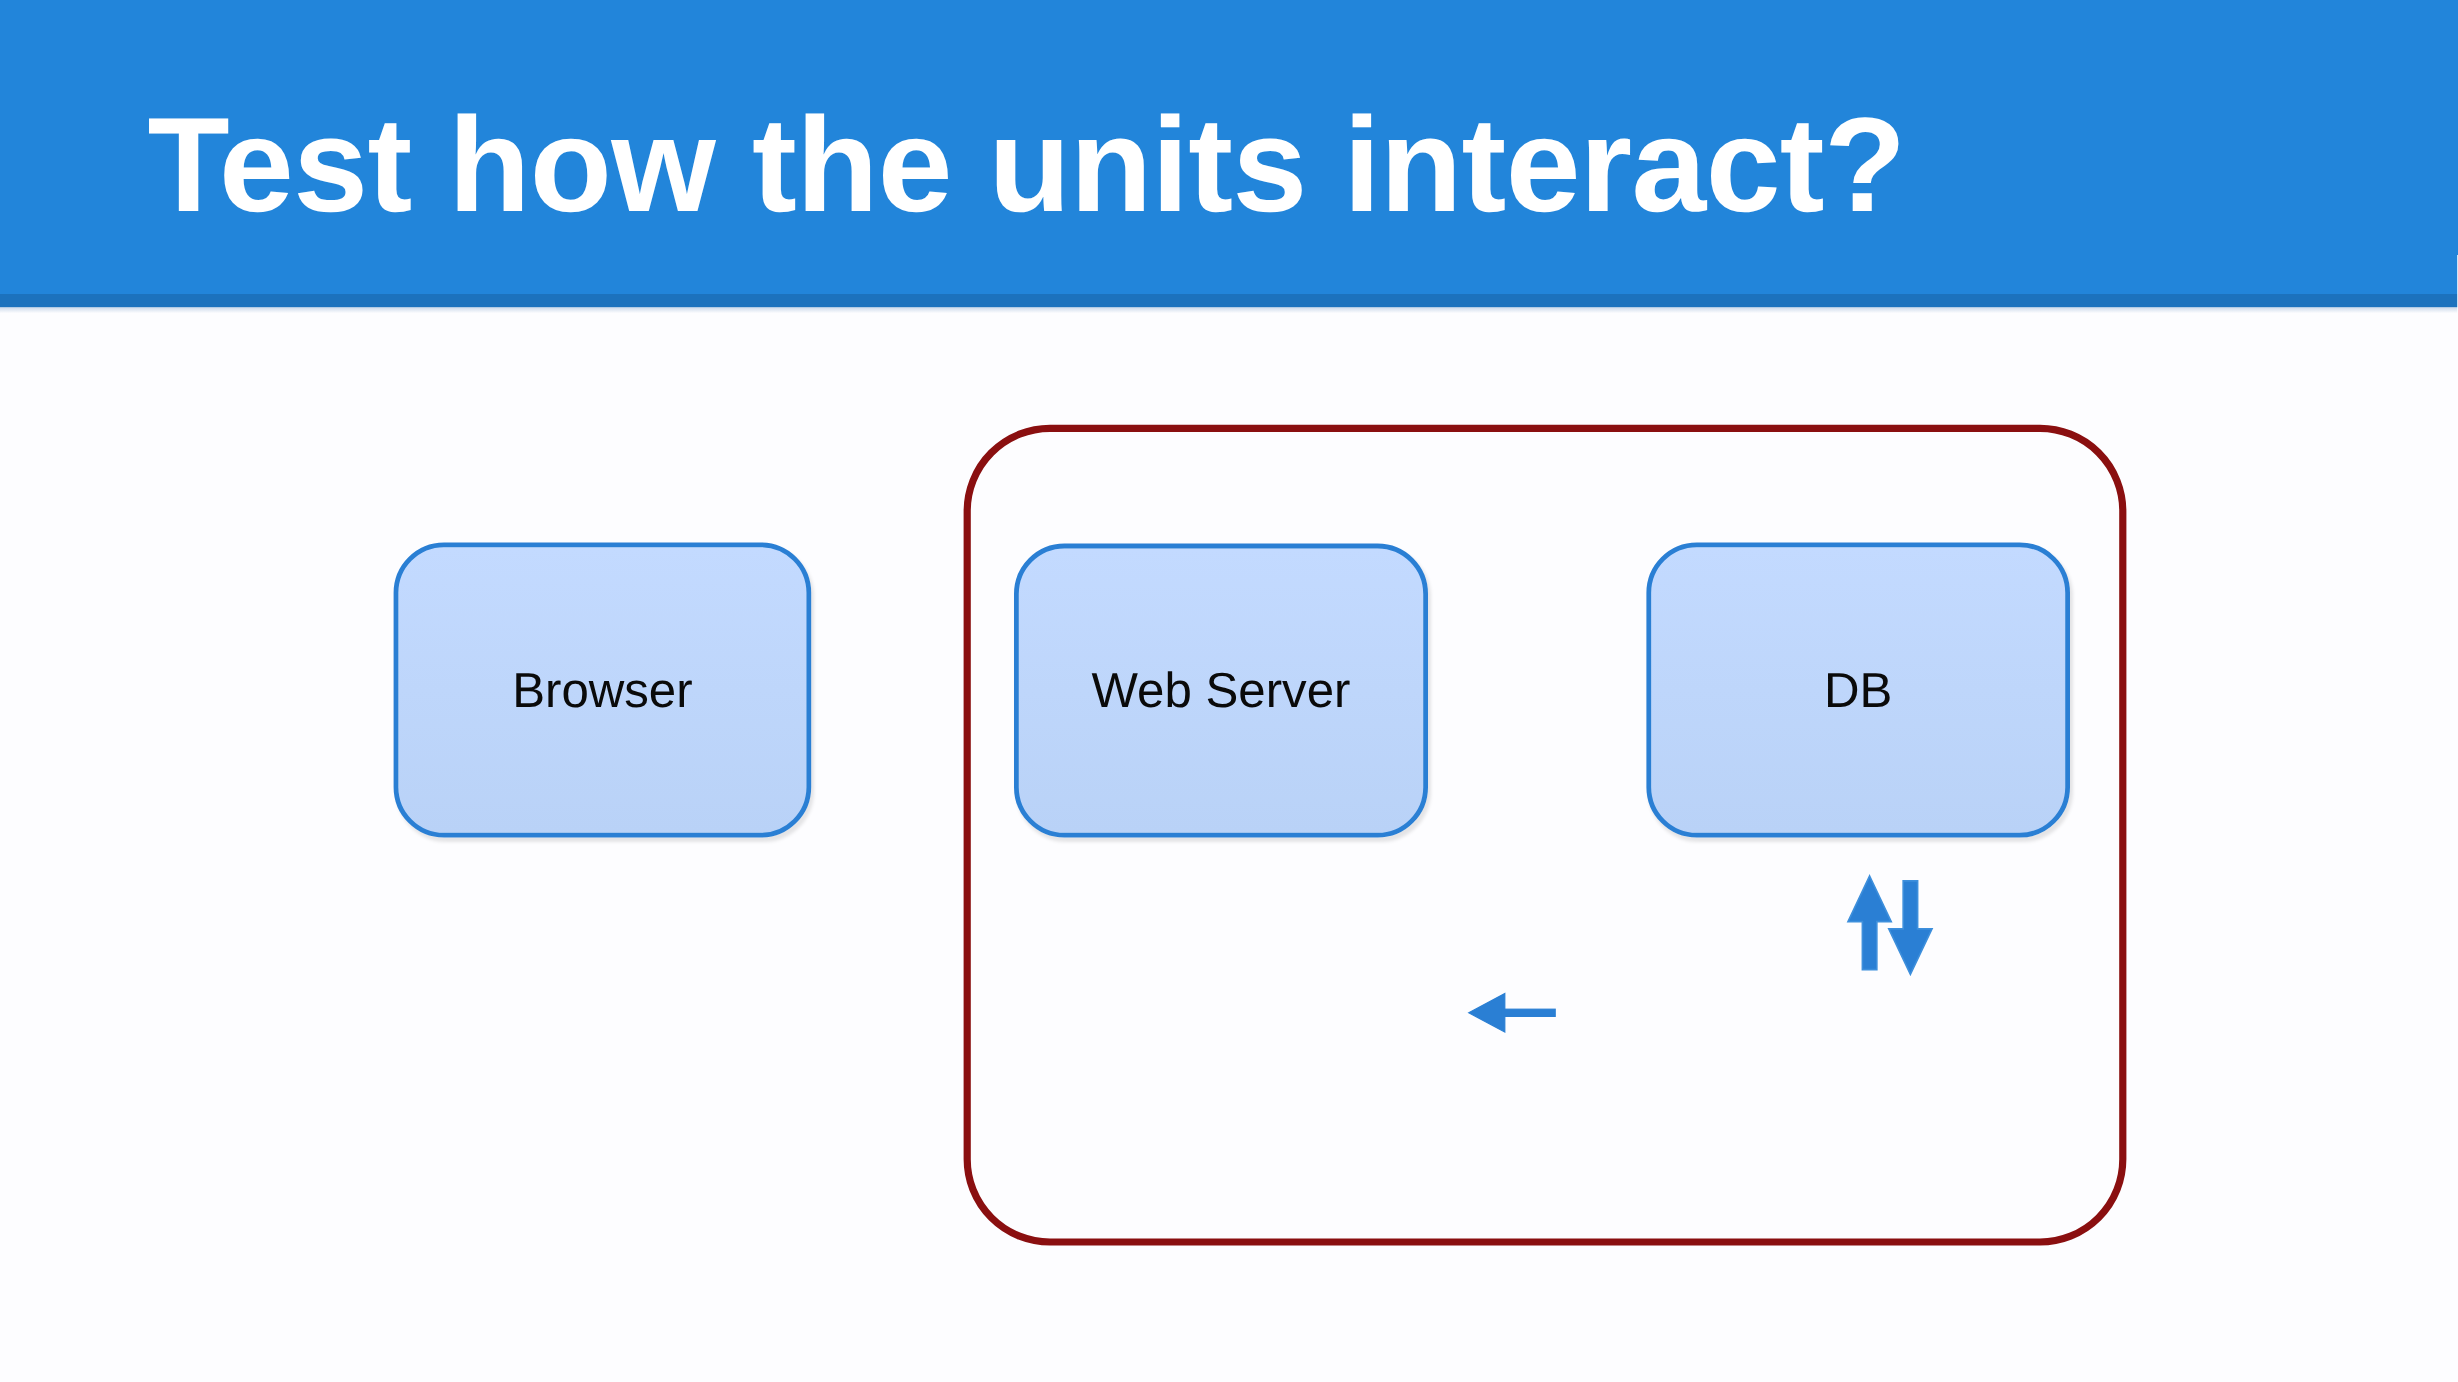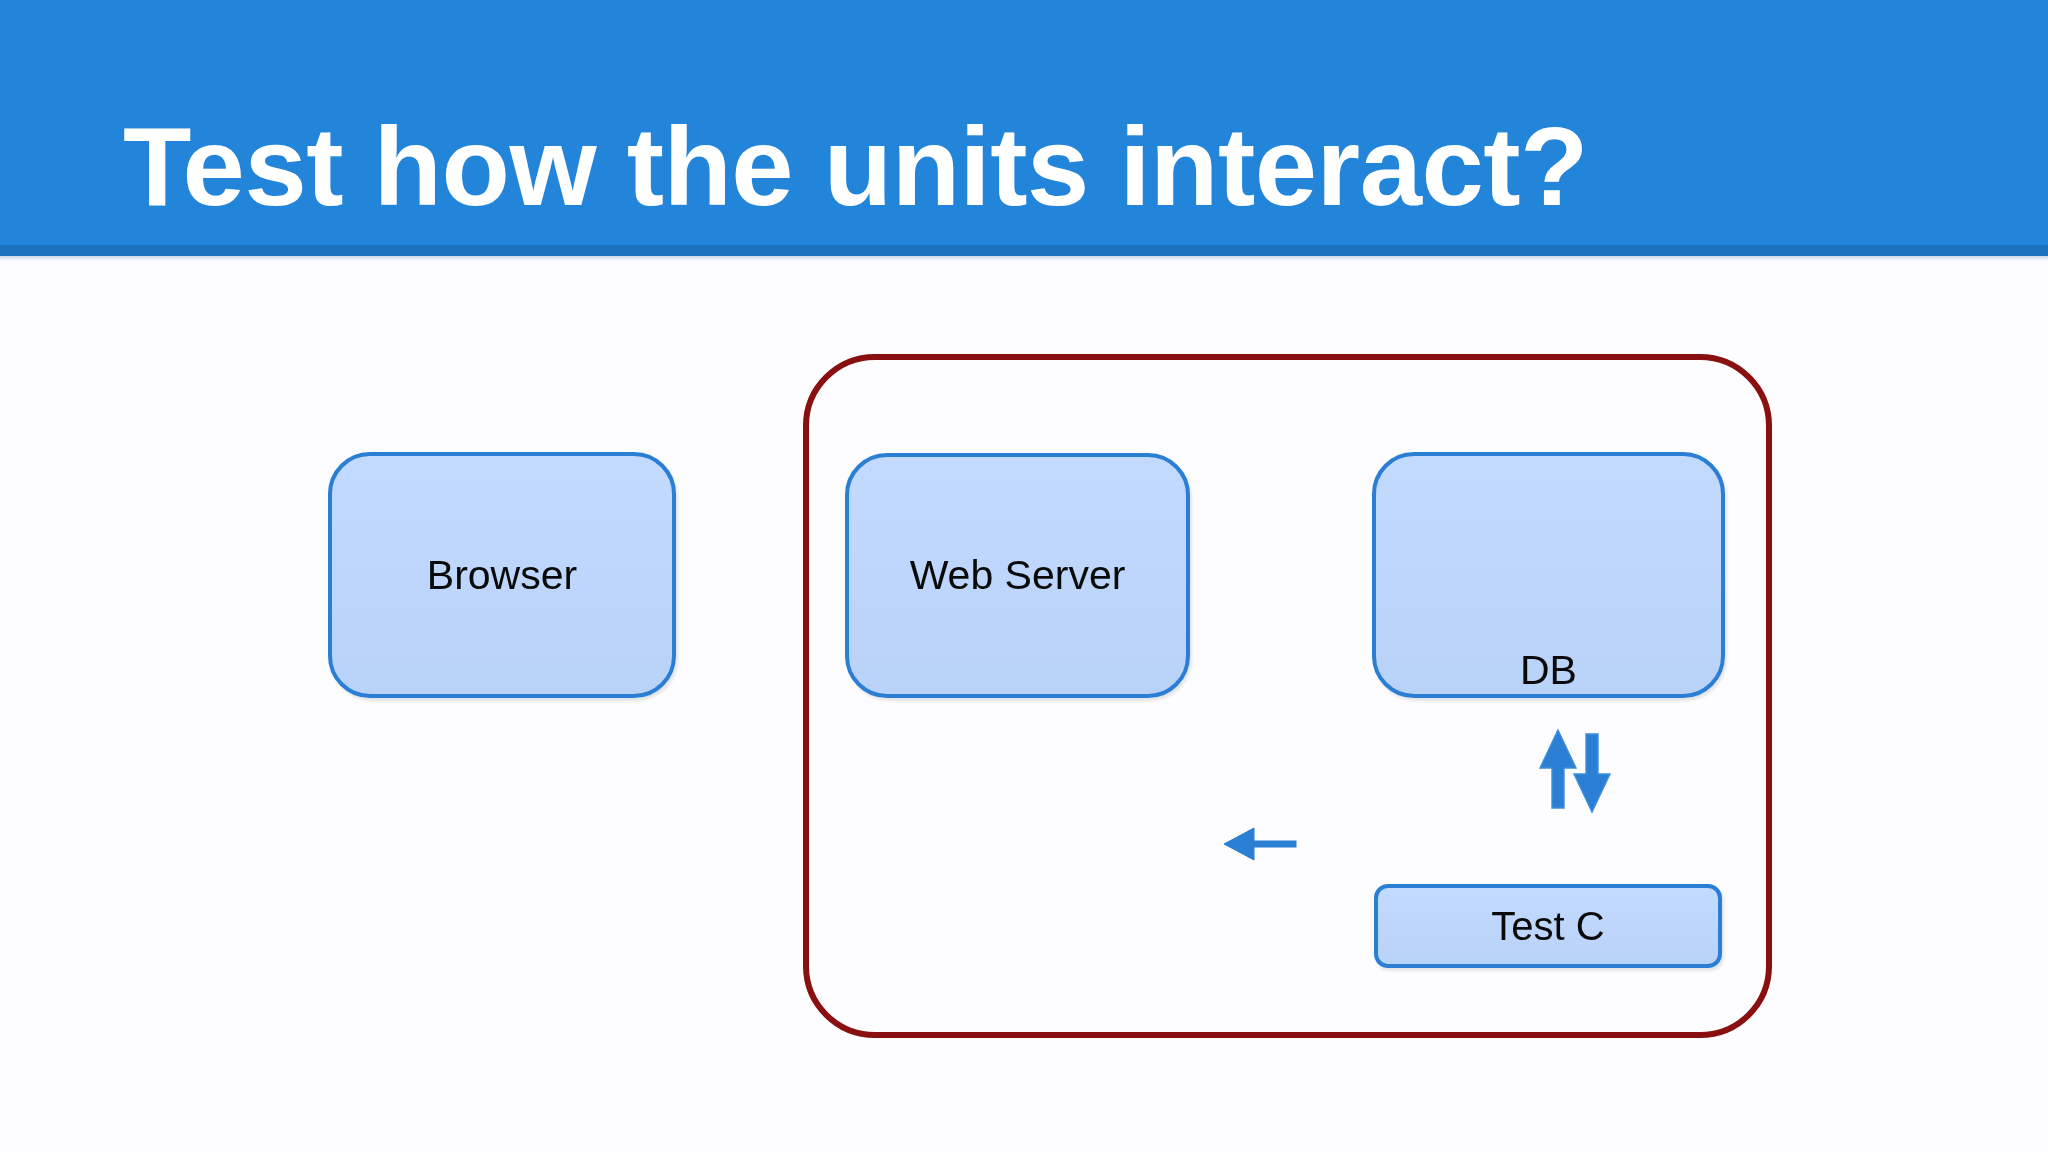--- a/index.html
+++ b/index.html
@@ -42,21 +42,21 @@
     position: absolute;
     left: 0;
     top: 256px;
     width: 2048px;
     height: 5px;
     background: linear-gradient(to bottom, rgba(30,90,160,0.22), rgba(30,90,160,0.0));
   }
   .slide-title {
     position: absolute;
     left: 123px;
-    top: 108px;
+    top: 79px;
     width: 1760px;
     font-size: 112px;
     line-height: 1.05;
     font-weight: bold;
     color: #ffffff;
     letter-spacing: -0.5px;
     white-space: nowrap;
   }
 
   
@@ -96,21 +96,20 @@
     left: 845px;
     top: 192px;
     width: 345px;
     height: 245px;
   }
   .node-db {
     left: 1372px;
     top: 191px;
     width: 353px;
     height: 246px;
-    align-items: flex-end;
   }
   .node-testc {
     left: 1374px;
     top: 623px;
     width: 348px;
     height: 84px;
     font-size: 40px;
   }
 
   
@@ -163,23 +162,20 @@
     </div>
 
     <div class="node rounded-lg node-webserver">
       <span>Web Server</span>
     </div>
 
     <div class="node rounded-lg node-db">
       <span>DB</span>
     </div>
 
-    <div class="node rounded-sm node-testc">
-      <span>Test C</span>
-    </div>
 
     <svg class="arrow-svg arrow-left-svg" viewBox="0 0 100 60">
       <g fill="#2a7fd4" stroke="#2a7fd4">
         <polygon points="14,28 44,12 44,44" stroke-width="1"></polygon>
         <rect x="42" y="25" width="44" height="6"></rect>
       </g>
     </svg>
 
     <svg class="arrow-svg arrow-updown-svg" viewBox="0 0 90 95">
       <g fill="#2a7fd4" stroke="#3d8fdc" stroke-width="1.4">

